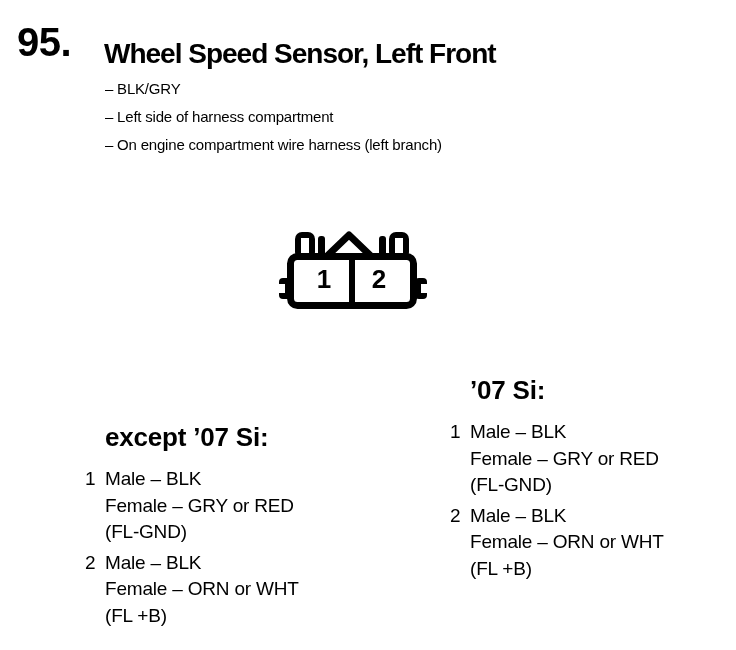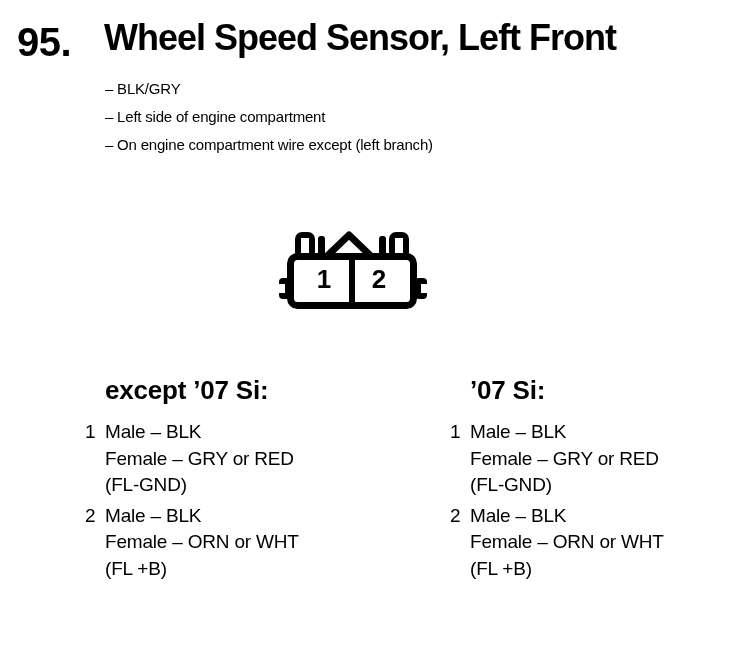--- a/index.html
+++ b/index.html
@@ -18,22 +18,22 @@
     left: 17px;
     top: 20px;
     font-size: 40px;
     font-weight: bold;
     line-height: 44px;
     letter-spacing: -0.5px;
   }
   .page-title {
     position: absolute;
     left: 104px;
-    top: 16px;
-    font-size: 36px;
+    top: 32px;
+    font-size: 28px;
     font-weight: bold;
     line-height: 44px;
     letter-spacing: -1px;
     white-space: nowrap;
   }
   .bullets {
     position: absolute;
     left: 105px;
     top: 75px;
     font-size: 15px;
@@ -53,21 +53,21 @@
     font-size: 26px;
     font-weight: bold;
   }
   .pinout-col {
     position: absolute;
     top: 374px;
     font-size: 19px;
     line-height: 26.5px;
     letter-spacing: -0.2px;
   }
-  .pinout-col.left  { left: 85px; }
+  .pinout-col.left  { left: 85px; margin-top: 47px; }
   .pinout-col.right { left: 410px; margin-left: 40px; }
   .col-heading {
     font-size: 26px;
     font-weight: bold;
     line-height: 32px;
     margin-left: 20px;
     margin-bottom: 13px;
     white-space: nowrap;
   }
   .entry { display: flex; margin-bottom: 4px; }
@@ -77,22 +77,22 @@
 </head>
 <body>
 
 <div class="page">
 
   <div class="item-number">95.</div>
   <div class="page-title">Wheel Speed Sensor, Left Front</div>
 
   <div class="bullets">
     <div>– BLK/GRY</div>
-    <div>– Left side of engine compartment</div>
-    <div>– On engine compartment wire except (left branch)</div>
+    <div>– Left side of harness compartment</div>
+    <div>– On engine compartment wire harness (left branch)</div>
   </div>
 
   <svg class="connector" viewBox="0 0 154 88" xmlns="http://www.w3.org/2000/svg" aria-hidden="true">
 
     <g>
       <rect x="3" y="52" width="12" height="21" rx="4" fill="#000"></rect>
       <rect x="3" y="58" width="6" height="9" fill="#fff"></rect>
     </g>
 
     <g>

